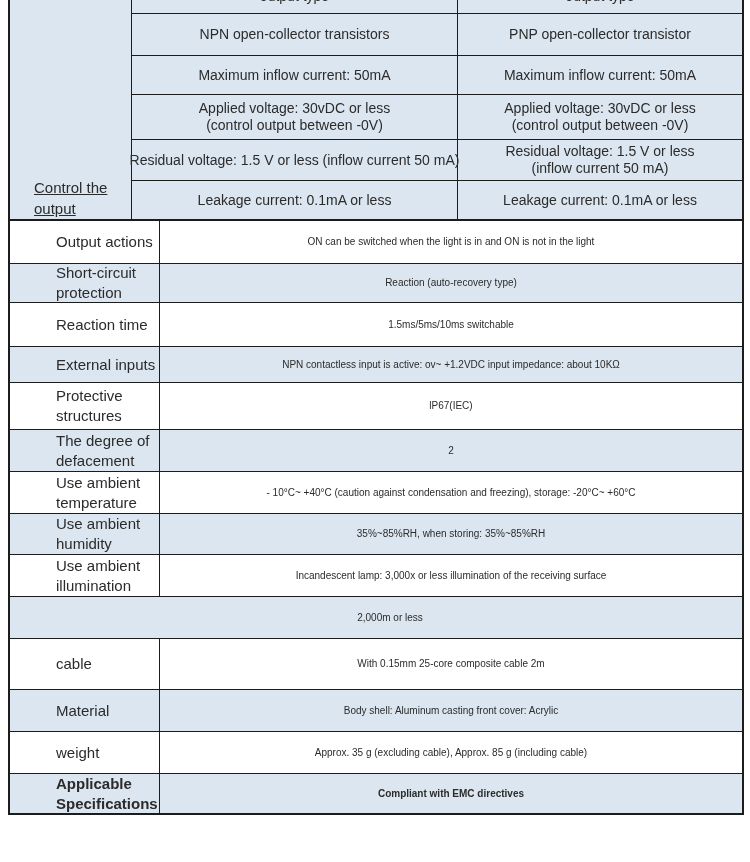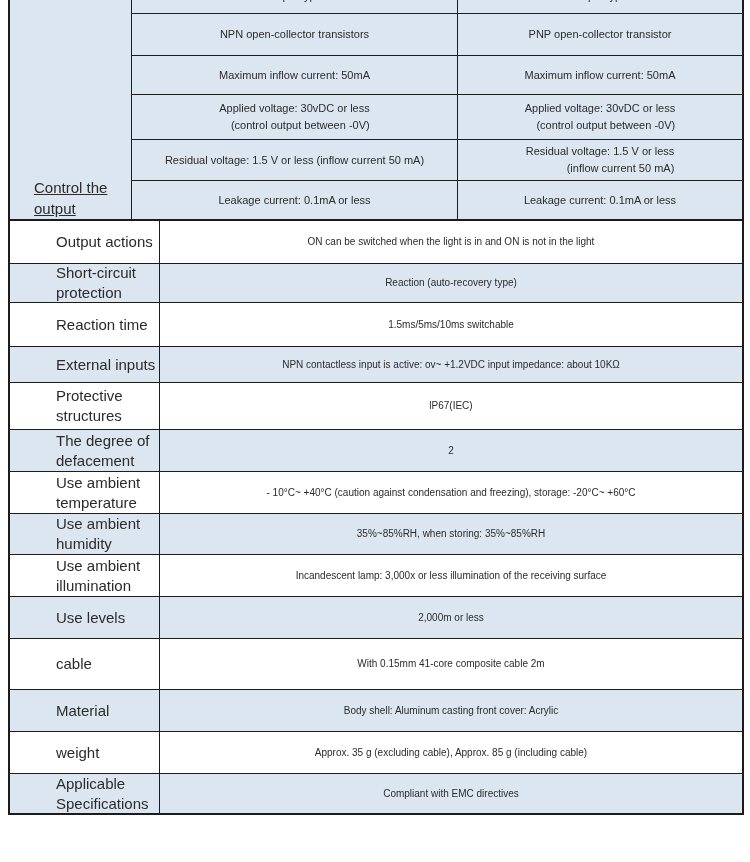--- a/index.html
+++ b/index.html
@@ -27,34 +27,34 @@
     width:122px;box-sizing:border-box;flex:0 0 122px;
     border-right:1.5px solid var(--border,#1c1c1c);
     display:flex;align-items:flex-end;padding-left:24px;
     font-size:15px;line-height:21px;white-space:pre;text-decoration:underline;
   }
   .col{display:flex;flex-direction:column;box-sizing:border-box;}
   .col.npn{width:326px;flex:0 0 326px;border-right:1.5px solid var(--border,#1c1c1c);}
   .col.pnp{flex:1;}
   .subrow{
     box-sizing:border-box;display:flex;align-items:center;justify-content:center;
-    text-align:right;font-size:11px;line-height:17px;white-space:pre;
+    text-align:center;font-size:14px;line-height:17px;white-space:pre;
     border-bottom:1px solid var(--border,#1c1c1c);padding:0 2px;
   }
   .subrow:last-child{border-bottom:none;}
   .subrow.partial{overflow:hidden;align-items:flex-start;}
   .subrow.partial span{display:block;margin-top:-12px;line-height:17px;}
   
   .row{
     display:flex;box-sizing:border-box;
     border-bottom:1px solid var(--border,#1c1c1c);
     background:var(--plain,#ffffff);
     padding-left:28px;
   }
-  .row:last-child{border-bottom:none;}
+  .row:last-child{border-bottom:none;font-weight:bold;}
   .row.alt{background:var(--tint,#dce6f0);}
   .lbl{
     width:122px;flex:0 0 122px;box-sizing:border-box;
     border-right:1.5px solid var(--border,#1c1c1c);
     display:flex;align-items:center;padding-left:18px;
     font-size:15px;line-height:20px;white-space:pre;
   }
   .val{
     flex:1;display:flex;align-items:center;justify-content:center;
     text-align:right;font-size:10px;line-height:20px;white-space:pre;padding:0 6px;
@@ -155,26 +155,25 @@
       <div class="lbl"><span>Use ambient
 humidity</span></div>
       <div class="val"><span>35%~85%RH, when storing: 35%~85%RH</span></div>
     </div>
     <div class="row" style="height:42px">
       <div class="lbl"><span>Use ambient
 illumination</span></div>
       <div class="val"><span>Incandescent lamp: 3,000x or less illumination of the receiving surface</span></div>
     </div>
     <div class="row alt" style="height:42px">
-      <div class="lbl"><span>Use levels</span></div>
       <div class="val"><span>2,000m or less</span></div>
     </div>
     <div class="row" style="height:51px">
       <div class="lbl"><span>cable</span></div>
-      <div class="val"><span>With 0.15mm 41-core composite cable 2m</span></div>
+      <div class="val"><span>With 0.15mm 25-core composite cable 2m</span></div>
     </div>
     <div class="row alt" style="height:42px">
       <div class="lbl"><span>Material</span></div>
       <div class="val"><span>Body shell: Aluminum casting front cover: Acrylic</span></div>
     </div>
     <div class="row" style="height:42px">
       <div class="lbl"><span>weight</span></div>
       <div class="val"><span>Approx. 35 g (excluding cable), Approx. 85 g (including cable)</span></div>
     </div>
     <div class="row alt" style="height:39px">

